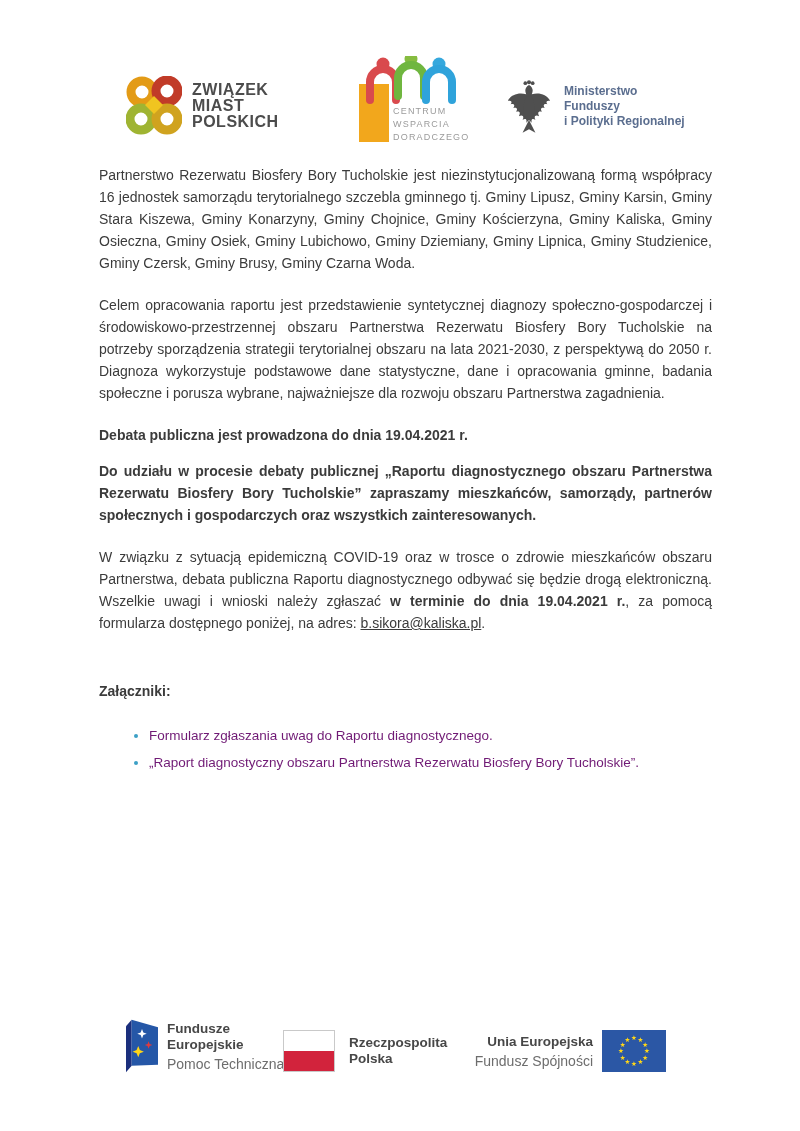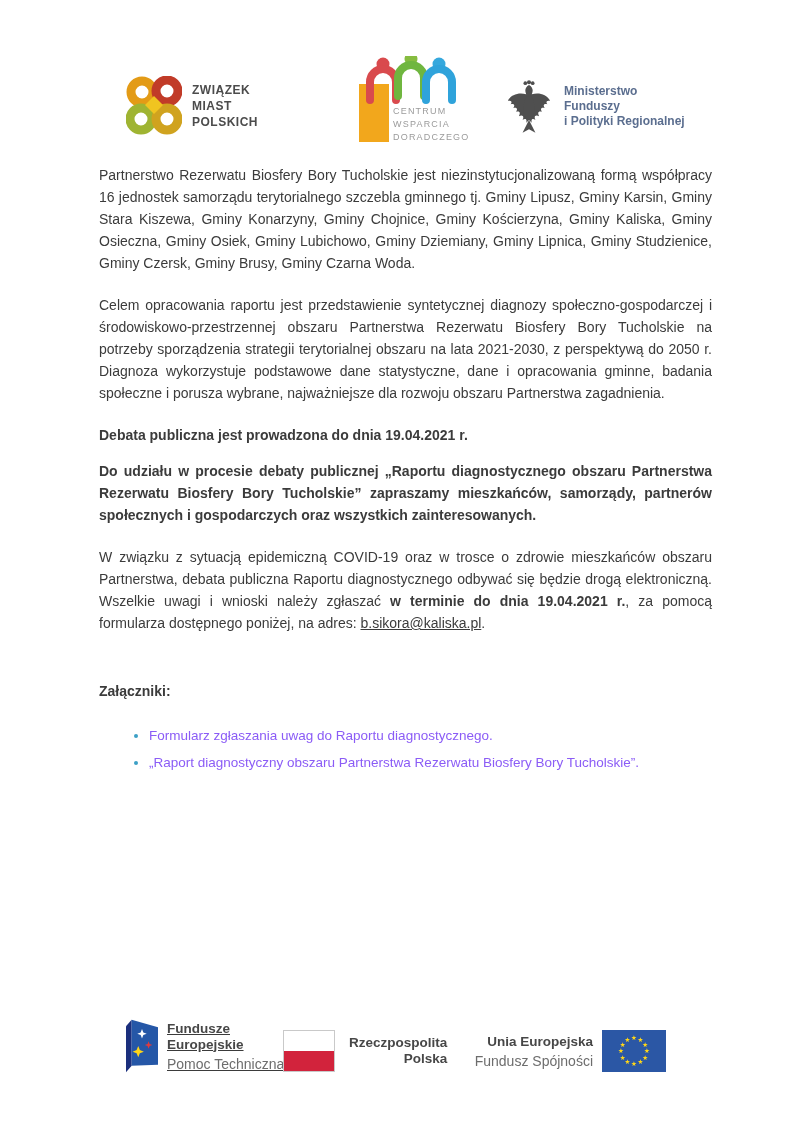--- a/index.html
+++ b/index.html
@@ -10,43 +10,43 @@
     background:#ffffff;
     font-family:"Liberation Sans", sans-serif;
     color:#3b3b3b;
     overflow:hidden;
     box-shadow:0 0 4px rgba(0,0,0,.2);
   }
 
   
   .hlogo{position:absolute;display:flex;align-items:center;}
   .zmp{left:126px;top:76px;}
-  .zmp-text{margin-left:10px;font-size:12px;font-weight:bold;color:#4c4c4c;line-height:16px;letter-spacing:.5px;}
+  .zmp-text{margin-left:10px;font-size:16px;font-weight:bold;color:#4c4c4c;line-height:16px;letter-spacing:.5px;}
   .cwd{left:344px;top:56px;display:block;padding-left:15px;}
   .ministry{left:506px;top:78px;align-items:flex-start;}
   .ministry-text{margin-left:12px;margin-top:6px;font-size:12px;color:#5b6e8f;line-height:15px;font-weight:600;}
 
   
   .content{position:absolute;left:99px;top:164px;width:613px;font-size:14px;line-height:22px;text-align:justify;}
   .content p{margin:0 0 20px 0;}
   .bold{font-weight:bold;}
   p.tight{margin-bottom:14px;}
   .email{color:inherit;text-decoration:underline;cursor:pointer;}
   .attachments-heading{margin-top:46px !important;margin-bottom:14px !important;font-weight:bold;}
   ul.attachments{margin:20px 0 0 0;padding:0 0 0 50px;list-style:disc;}
   ul.attachments li{color:#3ba0c6;font-size:13.5px;line-height:27px;}
-  ul.attachments li a{color:#8b5cf6;text-decoration:none;cursor:pointer;}
+  ul.attachments li a{color:#701a75;text-decoration:none;cursor:pointer;}
 
   
   .flogo{position:absolute;display:flex;align-items:center;}
-  .fe{left:126px;top:1019px;text-decoration:underline;}
+  .fe{left:126px;top:1019px;}
   .fe-text{margin-left:9px;}
   .fe-title,.rp-title,.ue-title{font-size:13.5px;font-weight:bold;color:#474747;line-height:16px;}
   .fe-sub,.ue-sub{font-size:14px;color:#6d6d6d;margin-top:3px;}
-  .rp{left:283px;top:1030px;text-align:right;}
+  .rp{left:283px;top:1030px;}
   .rp-flag{width:52px;height:42px;border:1px solid #c9c9c9;box-sizing:border-box;}
   .rp-flag .w{height:50%;background:#ffffff;}
   .rp-flag .r{height:50%;background:#d2233c;}
   .rp-text{margin-left:14px;}
   .ue{left:468px;top:1030px;}
   .ue-text{width:125px;text-align:right;margin-right:9px;}
   .eu-flag{width:64px;height:42px;background:#2b57a5;}
 </style>
 </head>
 <body>

